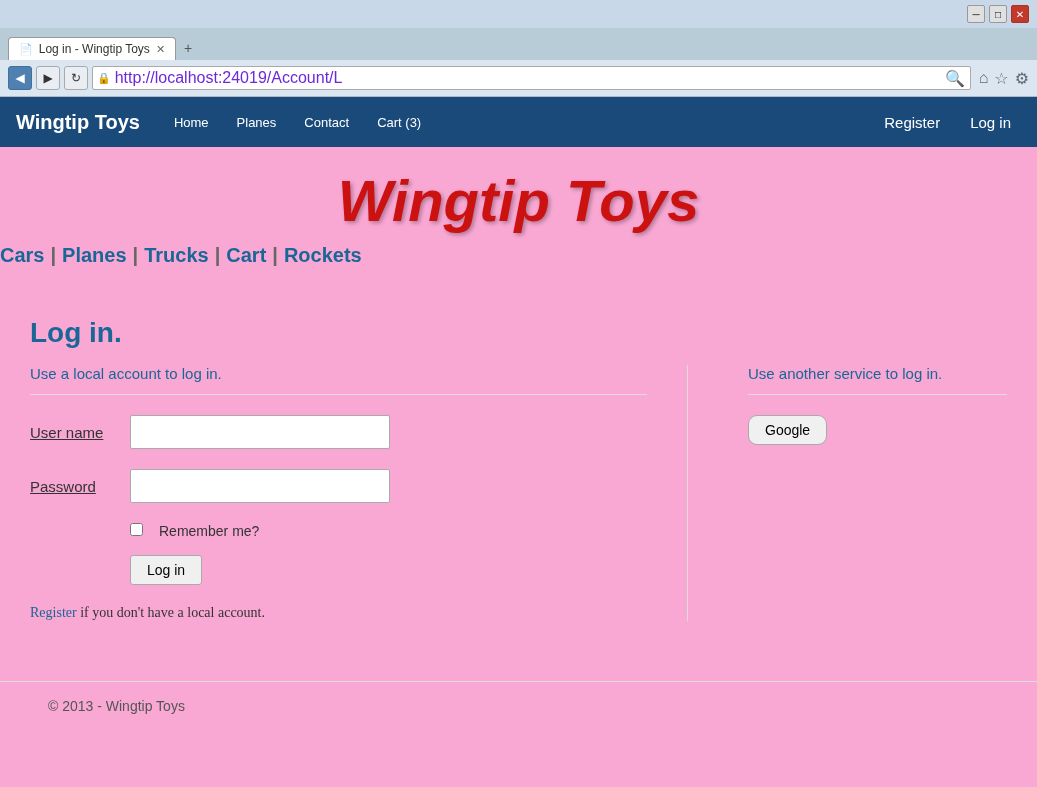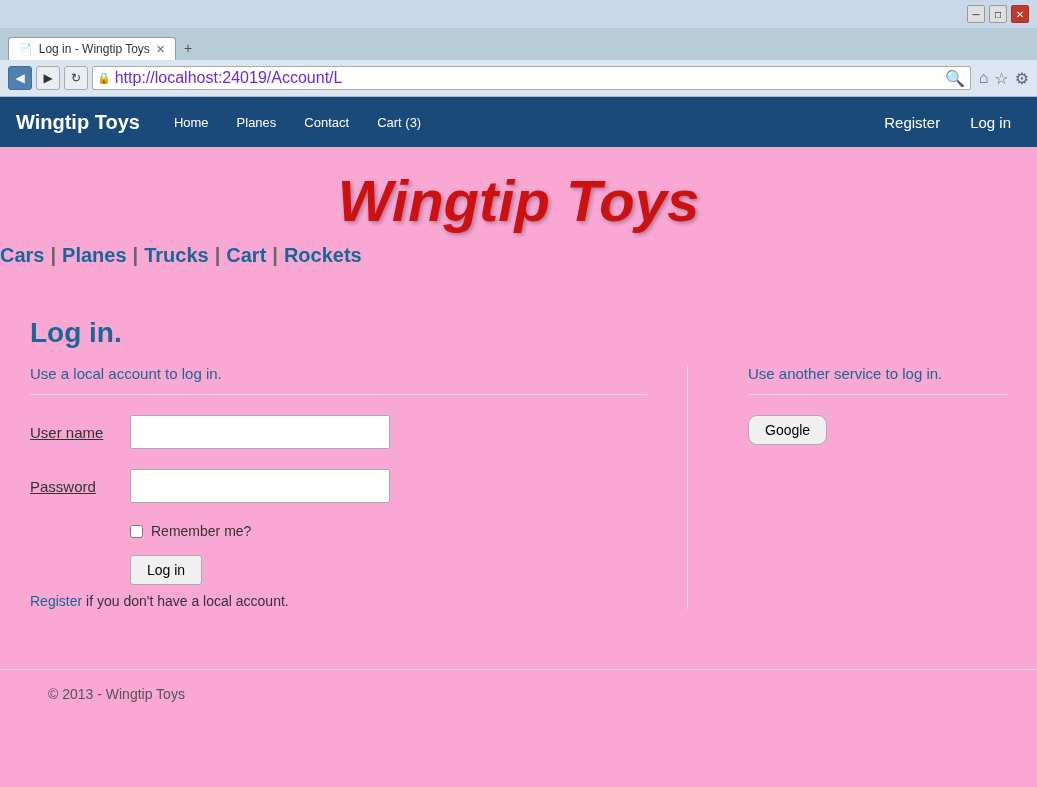--- a/index.html
+++ b/index.html
@@ -217,39 +217,40 @@
     .form-input {
       width: 260px;
       height: 34px;
       border: 1px solid #aaa;
       padding: 4px 8px;
       font-size: 14px;
       border-radius: 2px;
     }
     .remember-group {
       display: flex;
-      align-items: center;
-      gap: 8px;
+      align-items: flex-start;
+      gap: 16px;
       margin-left: 100px;
       margin-bottom: 16px;
     }
     .remember-label { font-size: 14px; color: #333; }
     .login-btn {
       margin-left: 100px;
       padding: 6px 16px;
       background: #f0f0f0;
       border: 1px solid #aaa;
       border-radius: 3px;
       font-size: 14px;
       cursor: pointer;
     }
     .register-note {
-      margin-top: 8px;
+      margin-top: 20px;
       font-size: 14px;
       color: #333;
+      font-family: Liberation Serif, serif;
     }
     .register-note a { color: #1a6696; text-decoration: none; }
     .google-btn {
       padding: 6px 16px;
       background: #f0f0f0;
       border: 1px solid #aaa;
       border-radius: 9px;
       font-size: 14px;
       cursor: pointer;
     }

